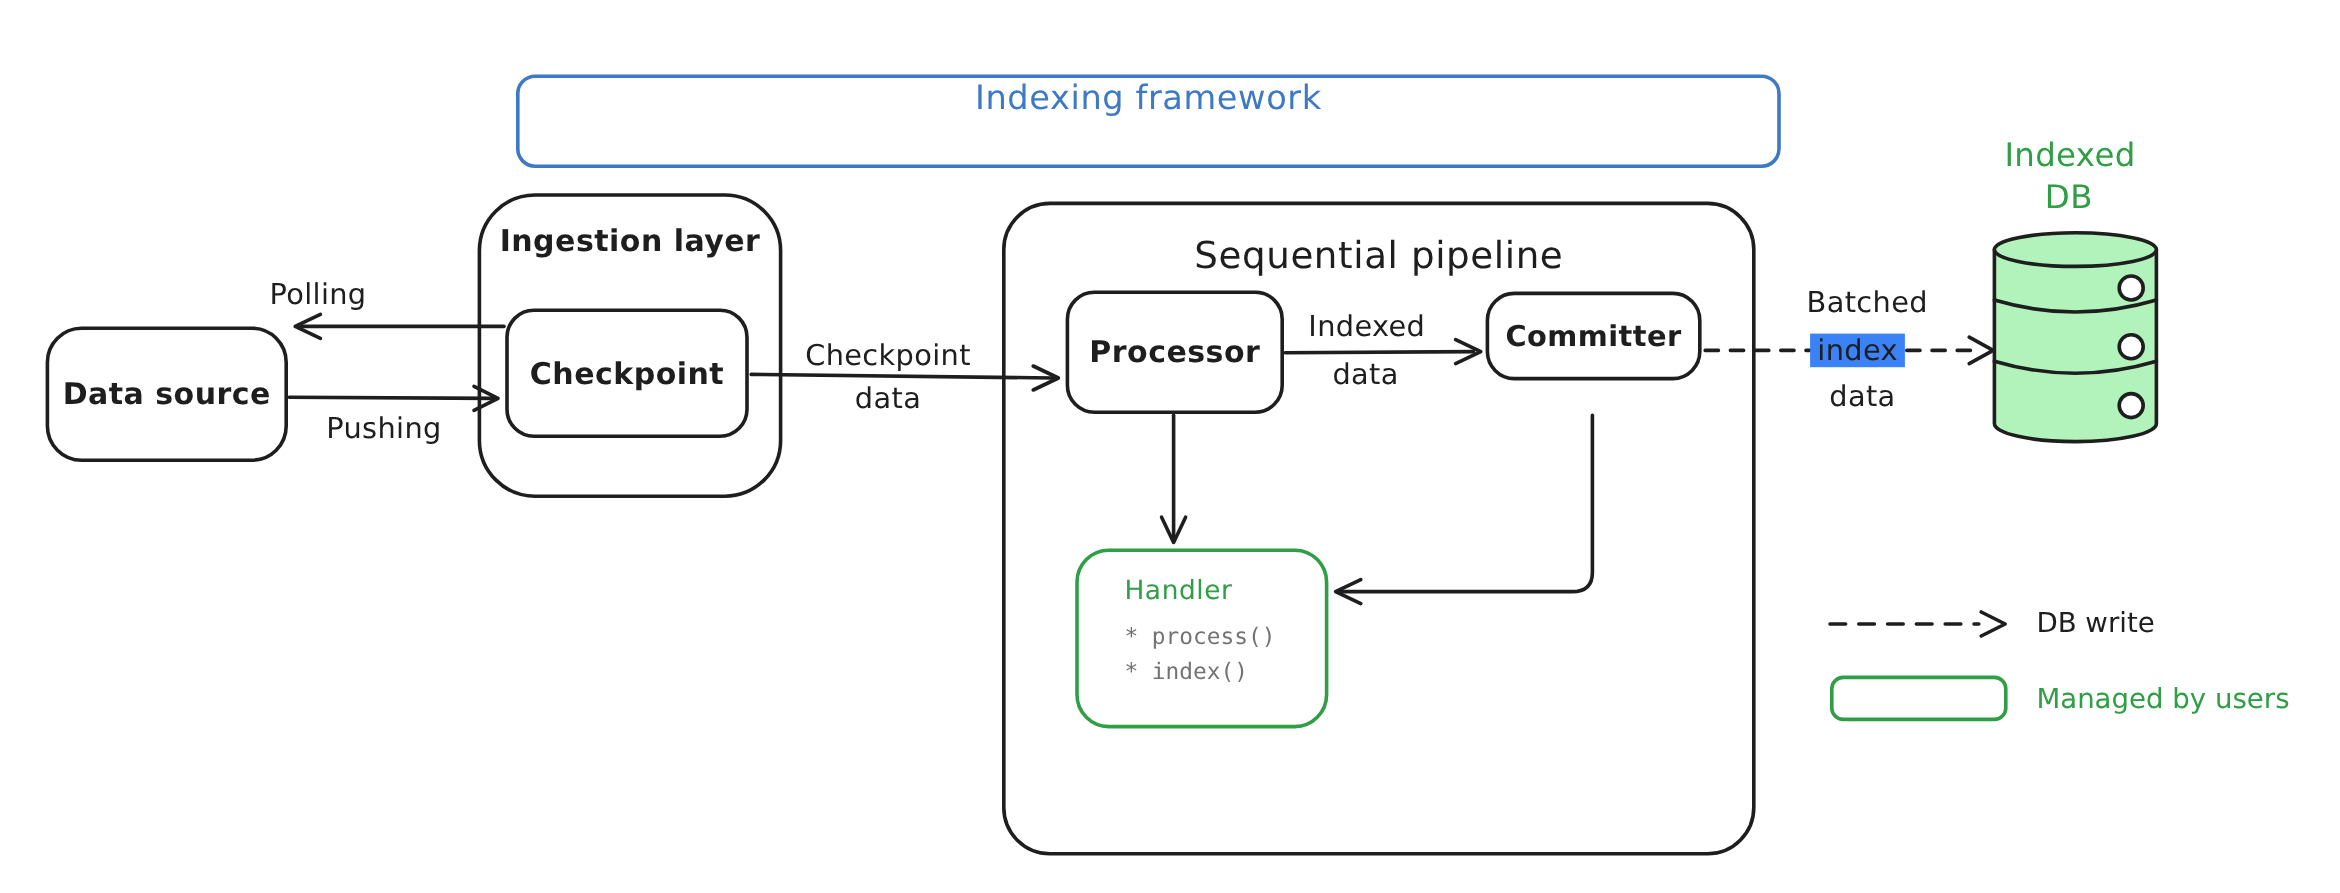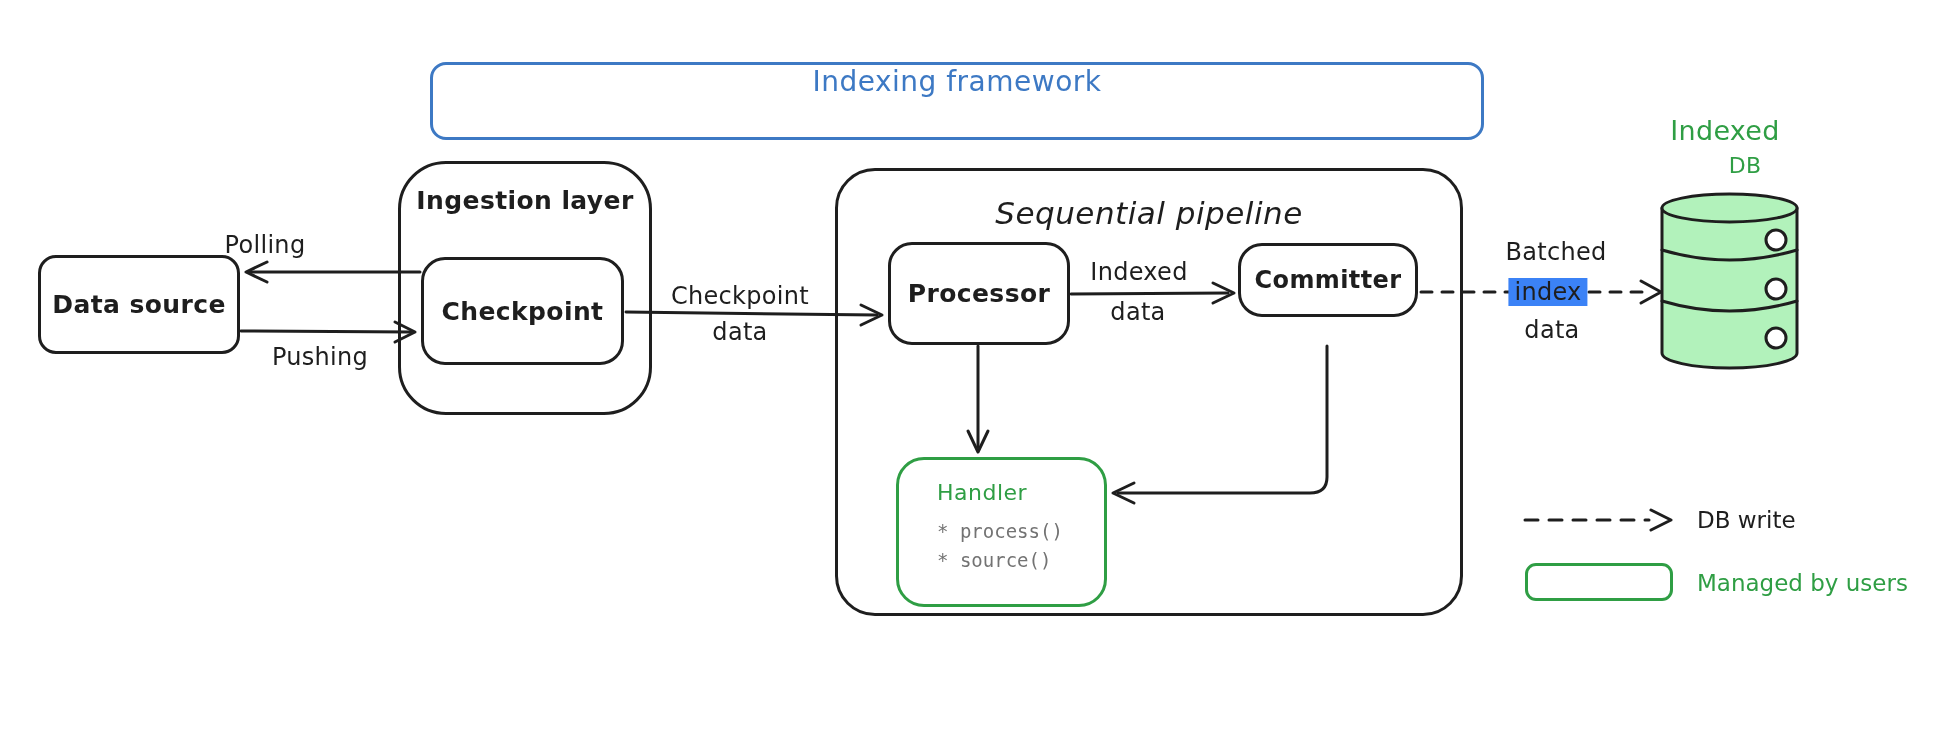--- a/index.html
+++ b/index.html
@@ -44,40 +44,40 @@
   </div>
 
   <div class="box" style="left:398px;top:161px;width:254px;height:254px;border-radius:48px;">
     <span class="top-label box-label" style="top:22px;">Ingestion layer</span>
   </div>
 
   <div class="box box-center" style="left:421px;top:257px;width:203px;height:108px;border-radius:24px;">
     <span class="box-label">Checkpoint</span>
   </div>
 
-  <div class="box box-center" style="left:38px;top:255px;width:202px;height:99px;border-radius:18px;">
+  <div class="box box-center" style="left:38px;top:272px;width:202px;height:113px;border-radius:30px;">
     <span class="box-label">Data source</span>
   </div>
 
-  <div class="box" style="left:835px;top:168px;width:628px;height:448px;border-radius:40px;font-style:italic;">
+  <div class="box" style="left:835px;top:168px;width:628px;height:545px;border-radius:40px;">
     <span class="top-label" style="top:24px;font-size:31px;letter-spacing:.5px;">Sequential pipeline</span>
   </div>
 
   <div class="box box-center" style="left:888px;top:242px;width:182px;height:103px;border-radius:24px;">
     <span class="box-label">Processor</span>
   </div>
 
   <div class="box box-center" style="left:1238px;top:243px;width:180px;height:74px;border-radius:24px;">
     <span class="box-label" style="font-size:24px;">Committer</span>
   </div>
 
   <div class="handler-box">
     <div class="handler-title">Handler</div>
     <div class="handler-method">* process()</div>
-    <div class="handler-method">* source()</div>
+    <div class="handler-method">* index()</div>
   </div>
 
   <svg class="overlay" width="1950" height="744" viewBox="0 0 1950 744" fill="none" stroke="#1e1e1e" stroke-width="3" stroke-linecap="round" stroke-linejoin="round">
 
     <g>
       <path d="M420 272 L249 272"></path>
       <path d="M267 262 L246 272 L267 282"></path>
     </g>
 
     <g>
@@ -133,19 +133,19 @@
   <span class="lbl" style="left:740px;top:332px;">data</span>
 
   <span class="lbl" style="left:1139px;top:272px;">Indexed</span>
   <span class="lbl" style="left:1138px;top:312px;">data</span>
 
   <span class="lbl" style="left:1556px;top:252px;">Batched</span>
   <span class="lbl mask-bg" style="left:1548px;top:292px;">index</span>
   <span class="lbl" style="left:1552px;top:330px;">data</span>
 
   <span class="lbl green-text" style="left:1725px;top:130px;font-size:27px;">Indexed</span>
-  <span class="lbl green-text" style="left:1724px;top:165px;font-size:22px;margin-left:21px;">DB</span>
+  <span class="lbl green-text" style="left:1724px;top:165px;font-size:27px;">DB</span>
 
   <span class="lbl-left" style="left:1697px;top:520px;">DB write</span>
   <div class="legend-swatch"></div>
   <span class="lbl-left green-text" style="left:1697px;top:583px;">Managed by users</span>
 
 </div>
 
 </body></html>

